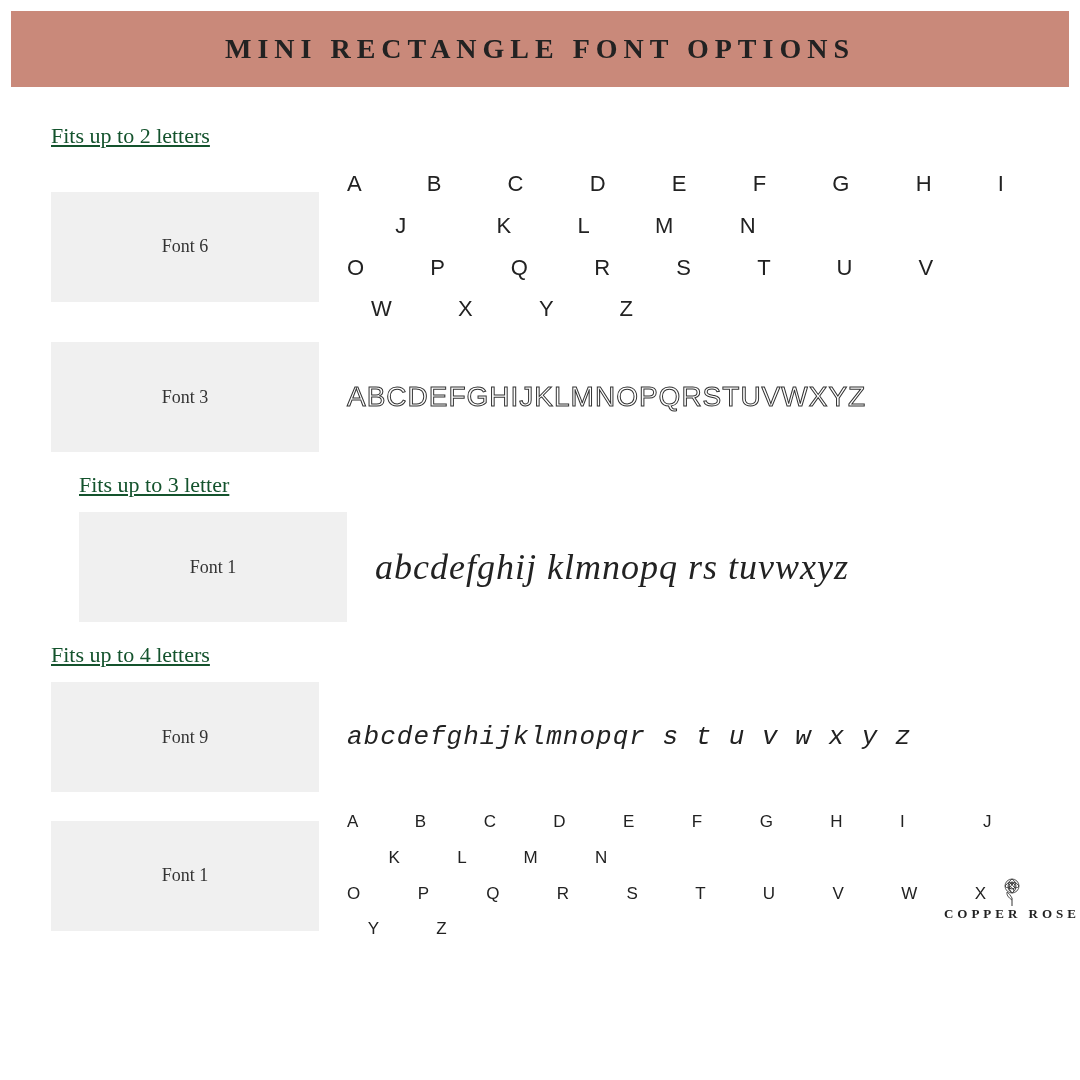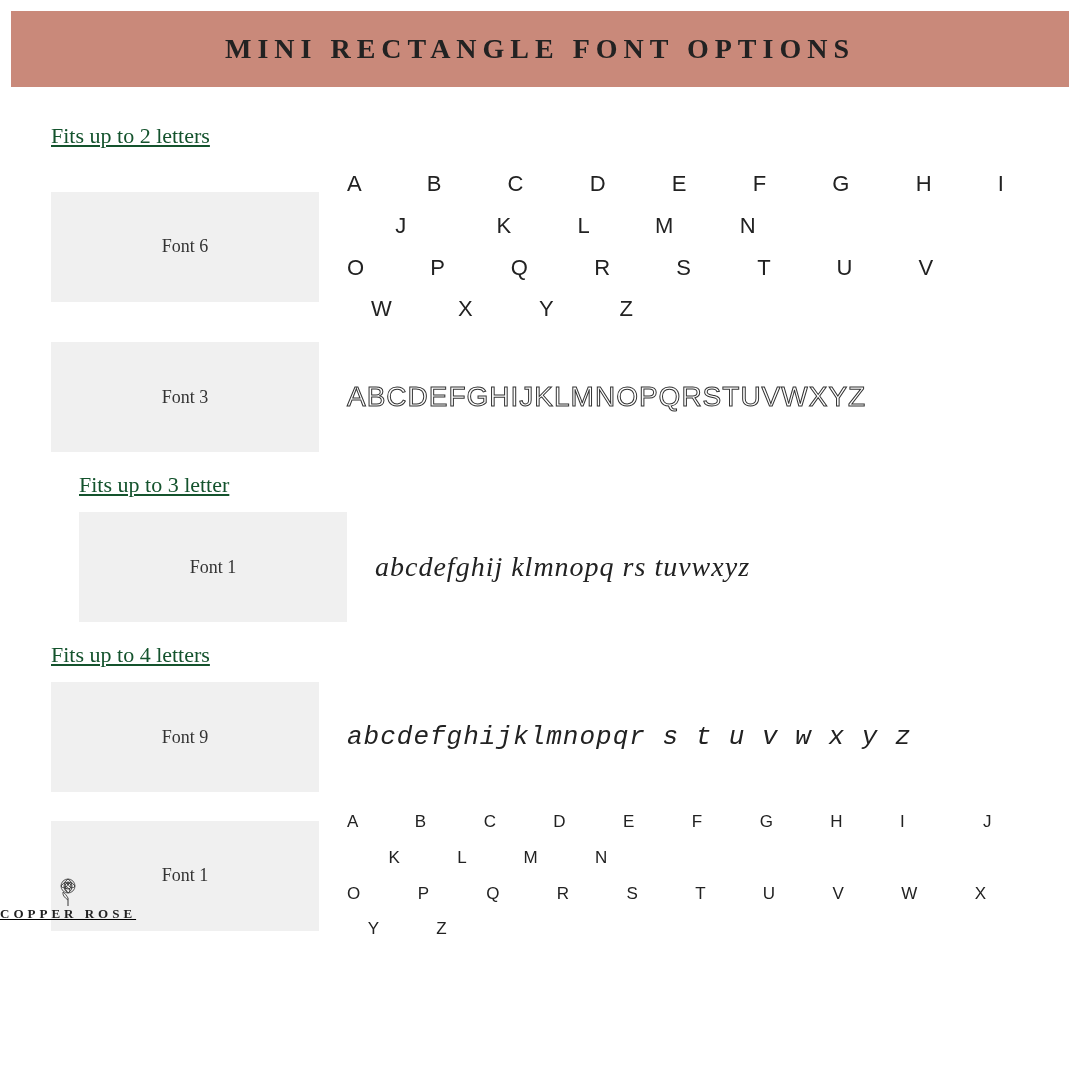--- a/index.html
+++ b/index.html
@@ -100,21 +100,21 @@
       font-family: Liberation Sans, sans-serif;
       font-size: 28px;
       letter-spacing: 1px;
       -webkit-text-stroke: 1px #333;
       color: transparent;
     }
 
     .font-sample.script-lower {
       font-family: 'Palatino Linotype', 'Book Antiqua', Palatino, serif;
       font-style: italic;
-      font-size: 28px;
+      font-size: 36px;
       letter-spacing: 1px;
     }
 
     .font-sample.script-lower2 {
       font-family: Liberation Mono, monospace;
       font-style: italic;
       font-size: 26px;
       letter-spacing: 1px;
     }
 
@@ -131,23 +131,22 @@
       margin-bottom: 8px;
     }
 
     .footer {
       position: absolute;
       bottom: 18px;
       left: 0;
       right: 0;
       display: flex;
       flex-direction: column;
-      align-items: flex-start;
+      align-items: flex-end;
       justify-content: center;
-      text-decoration: underline;
     }
 
     .footer-logo {
       display: flex;
       flex-direction: column;
       align-items: center;
     }
 
     .footer-text {
       font-family: 'Georgia', serif;

